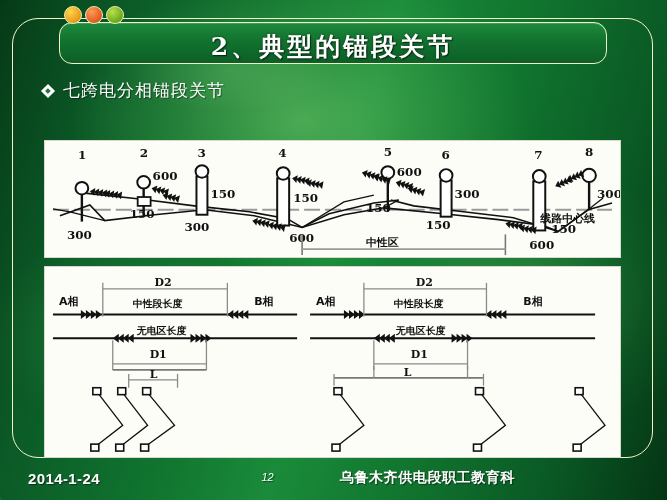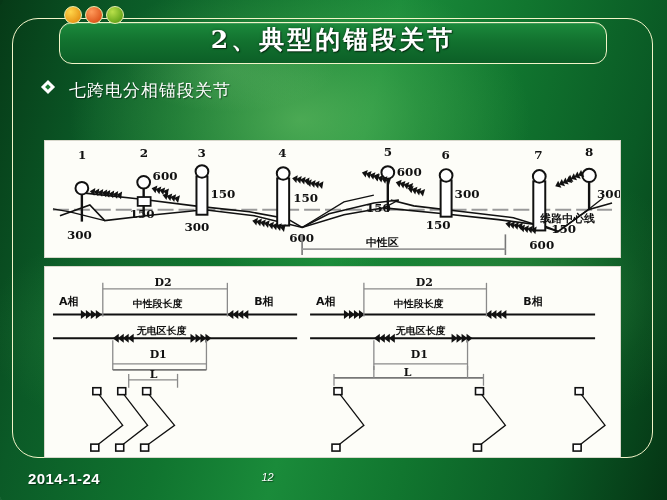--- a/index.html
+++ b/index.html
@@ -31,39 +31,39 @@
     position:absolute;left:12px;top:18px;width:641px;height:440px;
     border:1.6px solid #f2f4c8;border-radius:26px;
     box-sizing:border-box;pointer-events:none;
   }
 
   
   .titlebar{
     position:absolute;left:59px;top:22px;width:548px;height:42px;
     border:1.6px solid #f2f4c8;border-radius:13px;box-sizing:border-box;
     background:linear-gradient(180deg,#1c8a3c 0%,#12722f 45%,#0c5f27 100%);
-    display:flex;align-items:flex-start;justify-content:center;
+    display:flex;align-items:flex-end;justify-content:center;
     box-shadow:inset 0 1px 0 rgba(255,255,255,.16);
   }
   .title-text{
     color:#ffffff;font-family:"DejaVu Serif","Liberation Serif",serif;
     font-size:25px;font-weight:700;letter-spacing:3px;
     text-shadow:1px 1px 1px rgba(0,0,0,.55), 0 0 3px rgba(0,0,0,.4);
     white-space:nowrap;
   }
   
   .dots{position:absolute;left:64px;top:6px;display:flex;gap:3px;z-index:5;}
   .dot{width:18px;height:18px;border-radius:50%;border:1.8px solid #e8efb0;box-sizing:border-box;}
   .dot.d1{background:radial-gradient(circle at 34% 30%,#ffd54a,#e8991a 70%,#c87c10);}
   .dot.d2{background:radial-gradient(circle at 34% 30%,#ff9a5a,#e05a20 70%,#b8400f);}
   .dot.d3{background:radial-gradient(circle at 34% 30%,#b9e04a,#6aa81c 70%,#4e8411);}
 
   
   .subtitle{
-    position:absolute;left:40px;top:79px;display:flex;gap:14px;
+    position:absolute;left:40px;top:79px;display:flex;align-items:center;gap:8px;
   }
   .bullet-diamond{
     width:15px;height:15px;position:relative;flex:0 0 auto;
   }
   .bullet-diamond:before,.bullet-diamond:after{
     content:"";position:absolute;background:#ffffff;
   }
   .bullet-diamond:before{
     left:2.5px;top:2.5px;width:10px;height:10px;transform:rotate(45deg);
   }
@@ -396,15 +396,16 @@
           <rect x="532" y="122" width="8" height="7" fill="#fff" stroke="#111" stroke-width="1.6"></rect>
           <rect x="530" y="179" width="8" height="7" fill="#fff" stroke="#111" stroke-width="1.6"></rect>
         </g>
       </g>
     </svg>
   </div>
 
   <div class="footer">
     <span class="foot-date">2014-1-24</span>
     <span class="foot-page">12</span>
+    <span class="foot-org">乌鲁木齐供电段职工教育科</span>
   </div>
 
 </div>
 
 </body></html>

